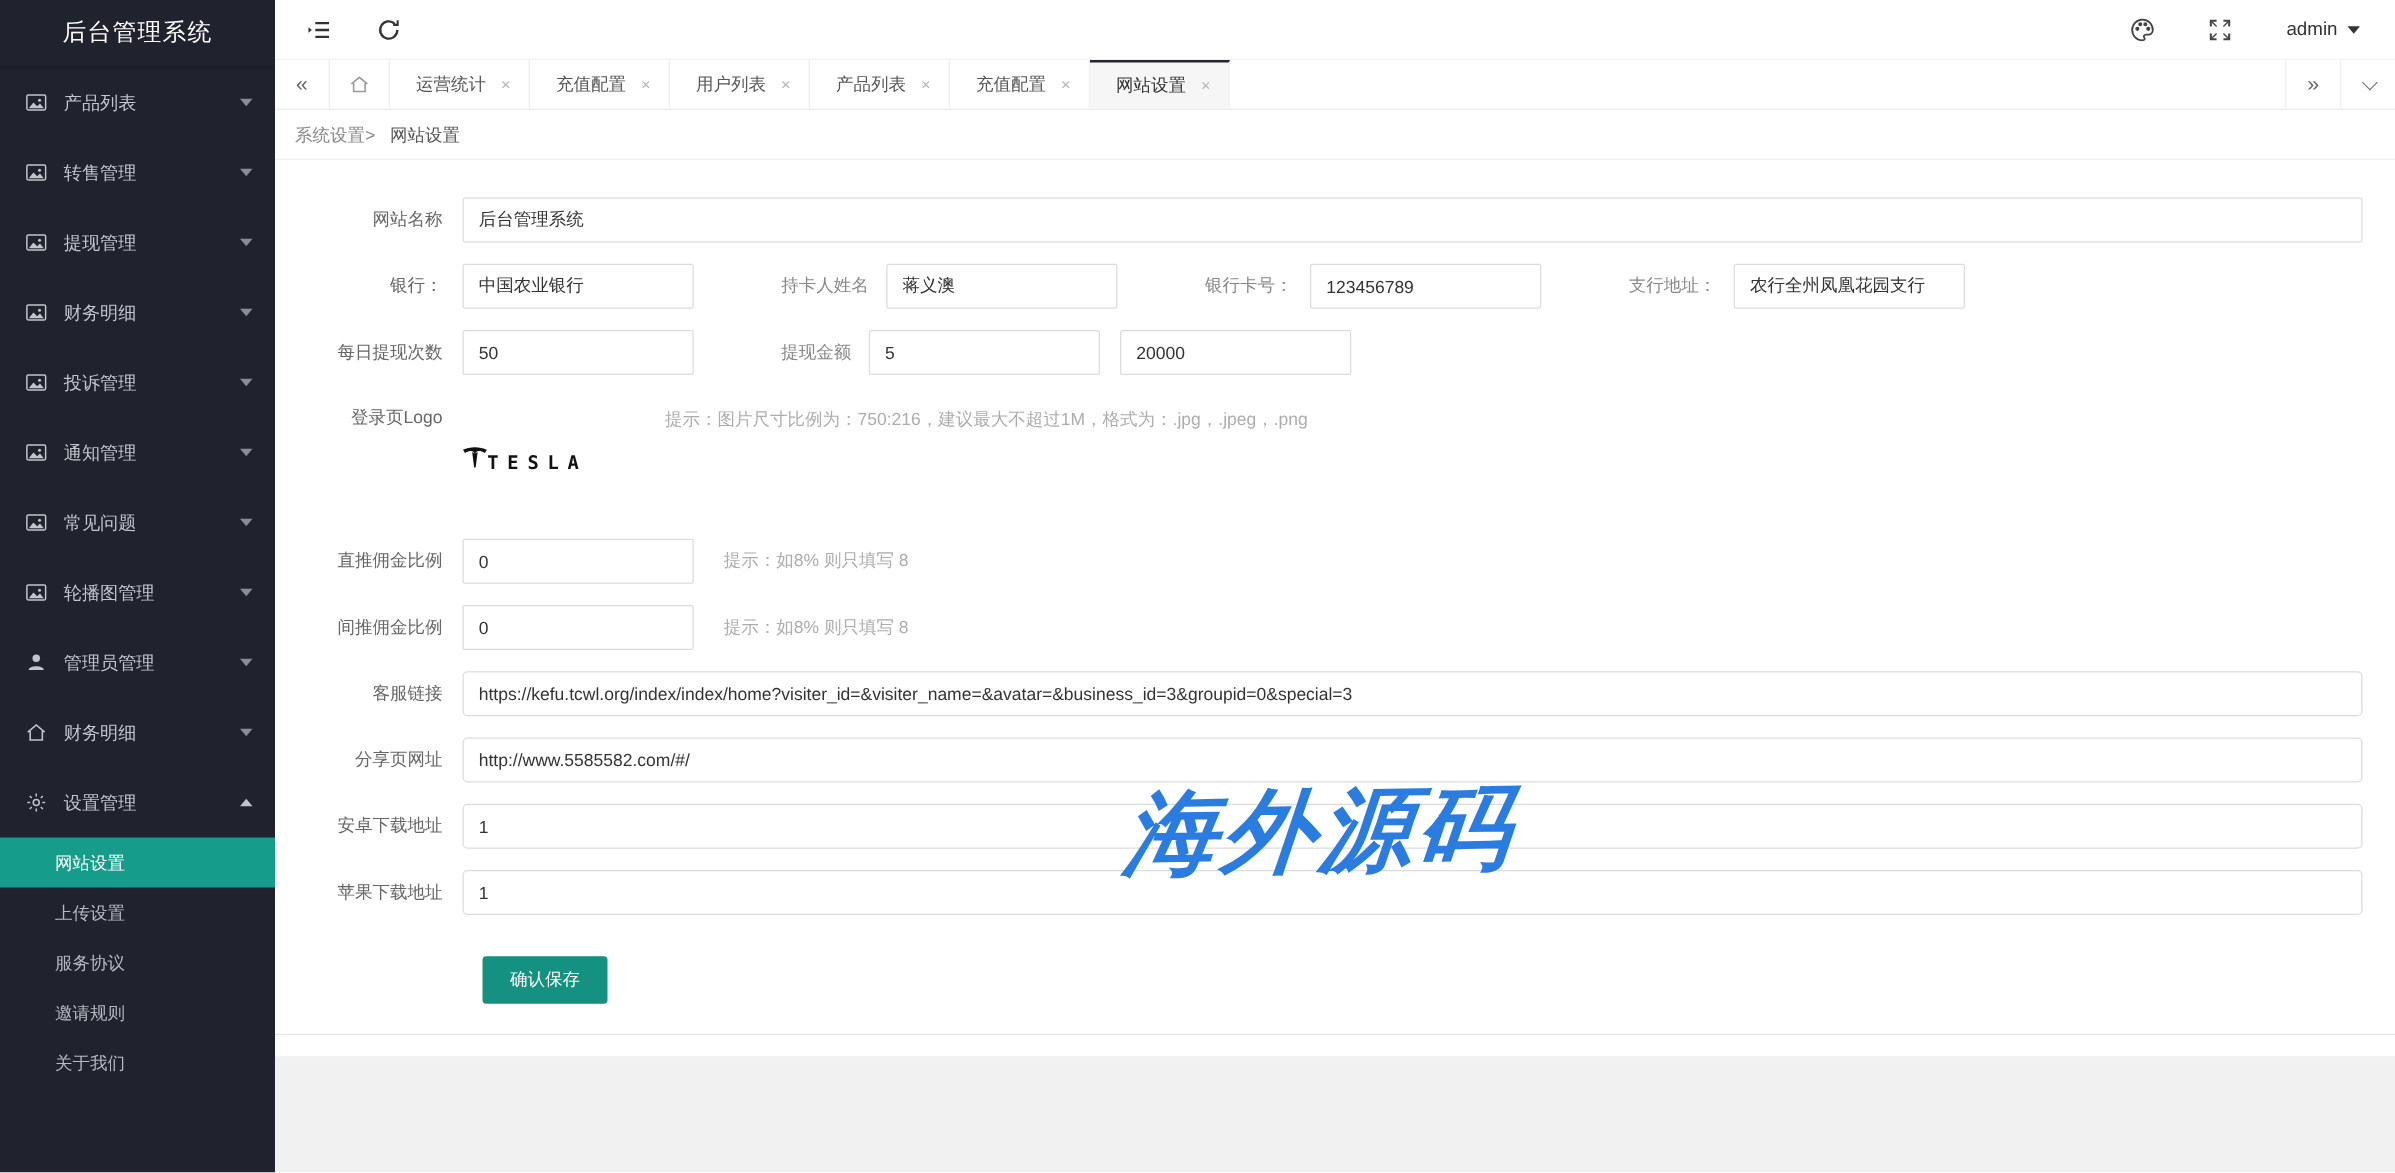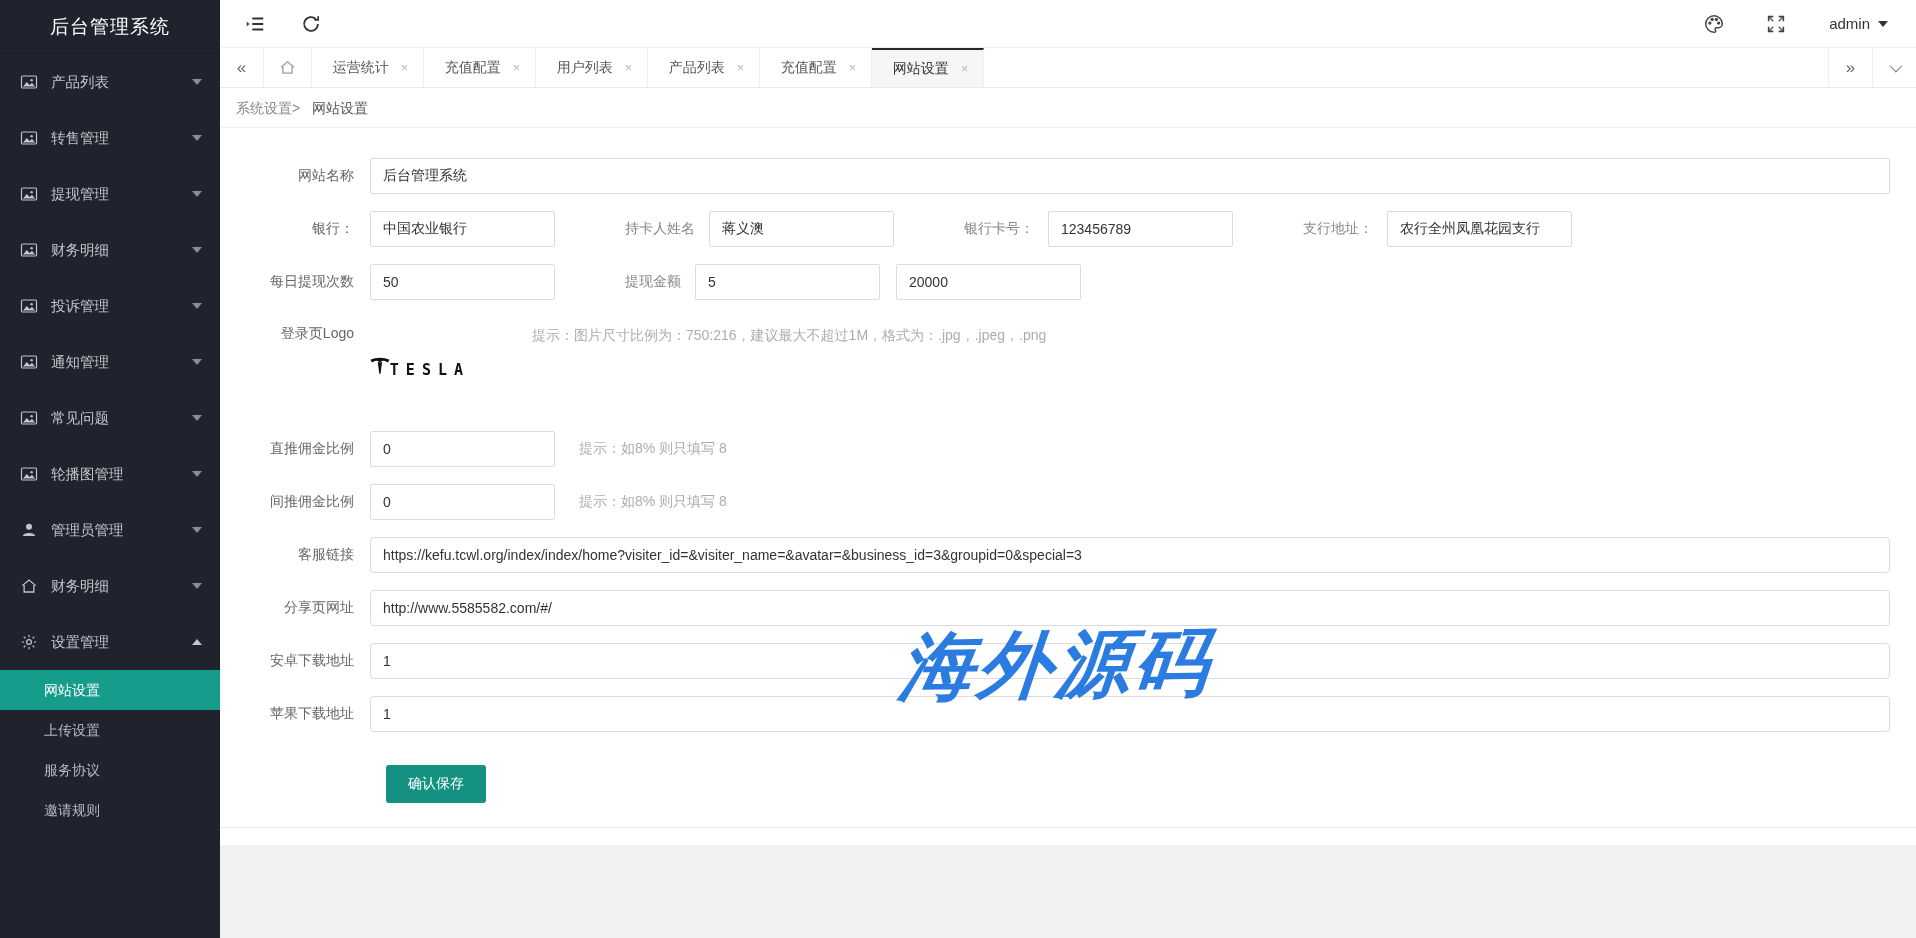--- a/index.html
+++ b/index.html
@@ -229,20 +229,21 @@
         <span class="nav-label">设置管理</span>
         <span class="caret-up"></span>
       </li>
     </ul>
 
     <ul class="subnav">
       <li class="subnav-item active">网站设置</li>
       <li class="subnav-item">上传设置</li>
       <li class="subnav-item">服务协议</li>
       <li class="subnav-item">邀请规则</li>
+      <li class="subnav-item">关于我们</li>
     </ul>
   </aside>
 
   <div class="main">
 
     <div class="toolbar">
       <span class="tool-ic">
           <svg viewBox="0 0 24 24" stroke="currentColor" stroke-width="2" fill="none">
             <path d="M9 6h12M9 12h12M9 18h12"></path>
             <path d="M3 9.5L6 12l-3 2.5z" fill="currentColor" stroke="none"></path>

